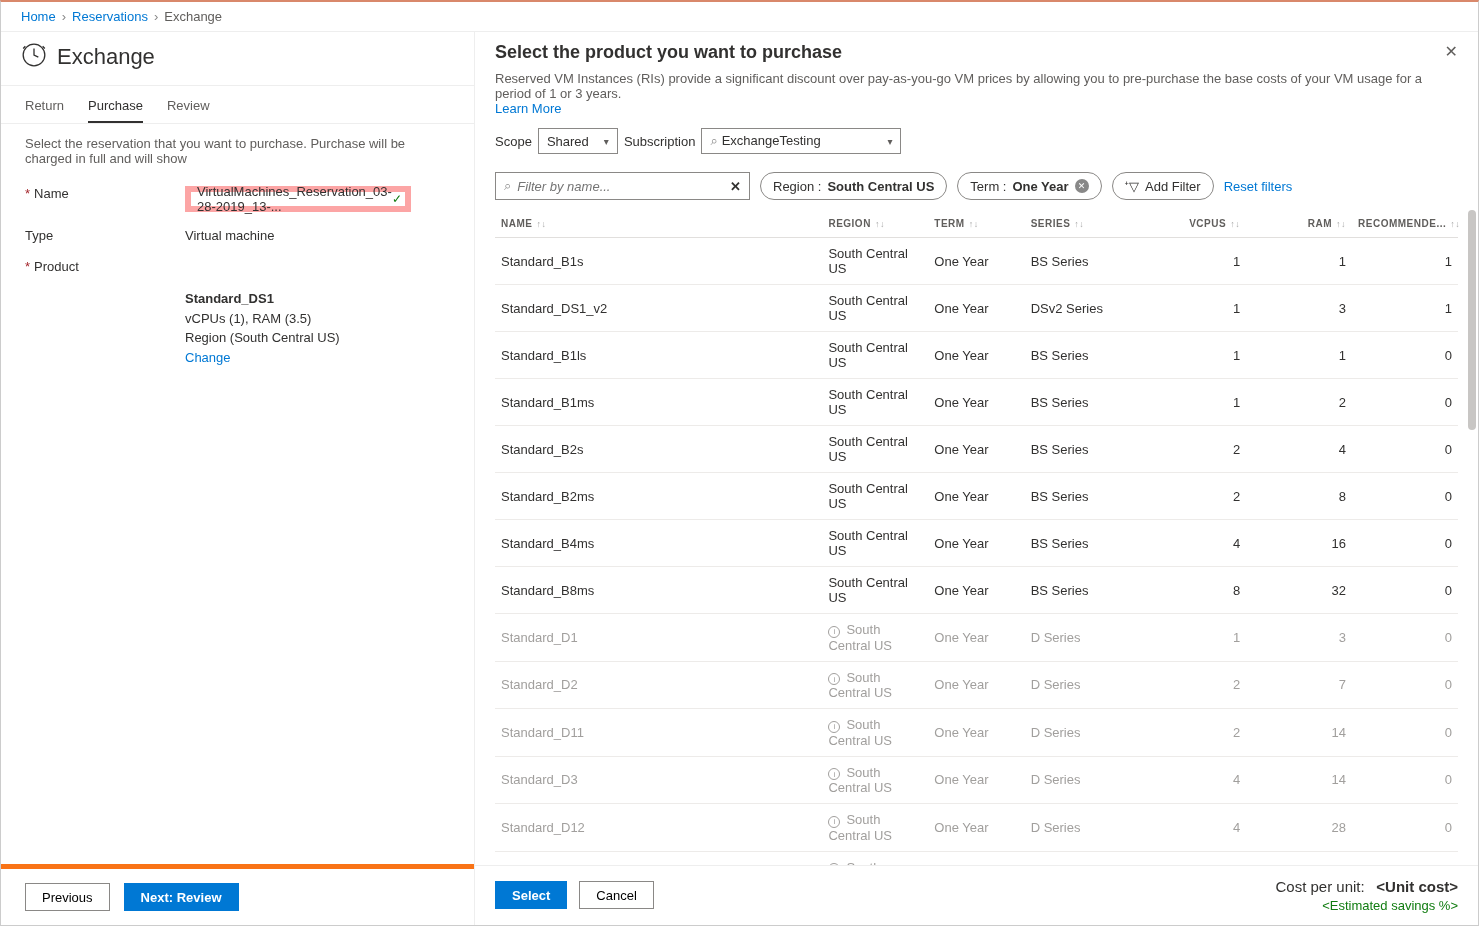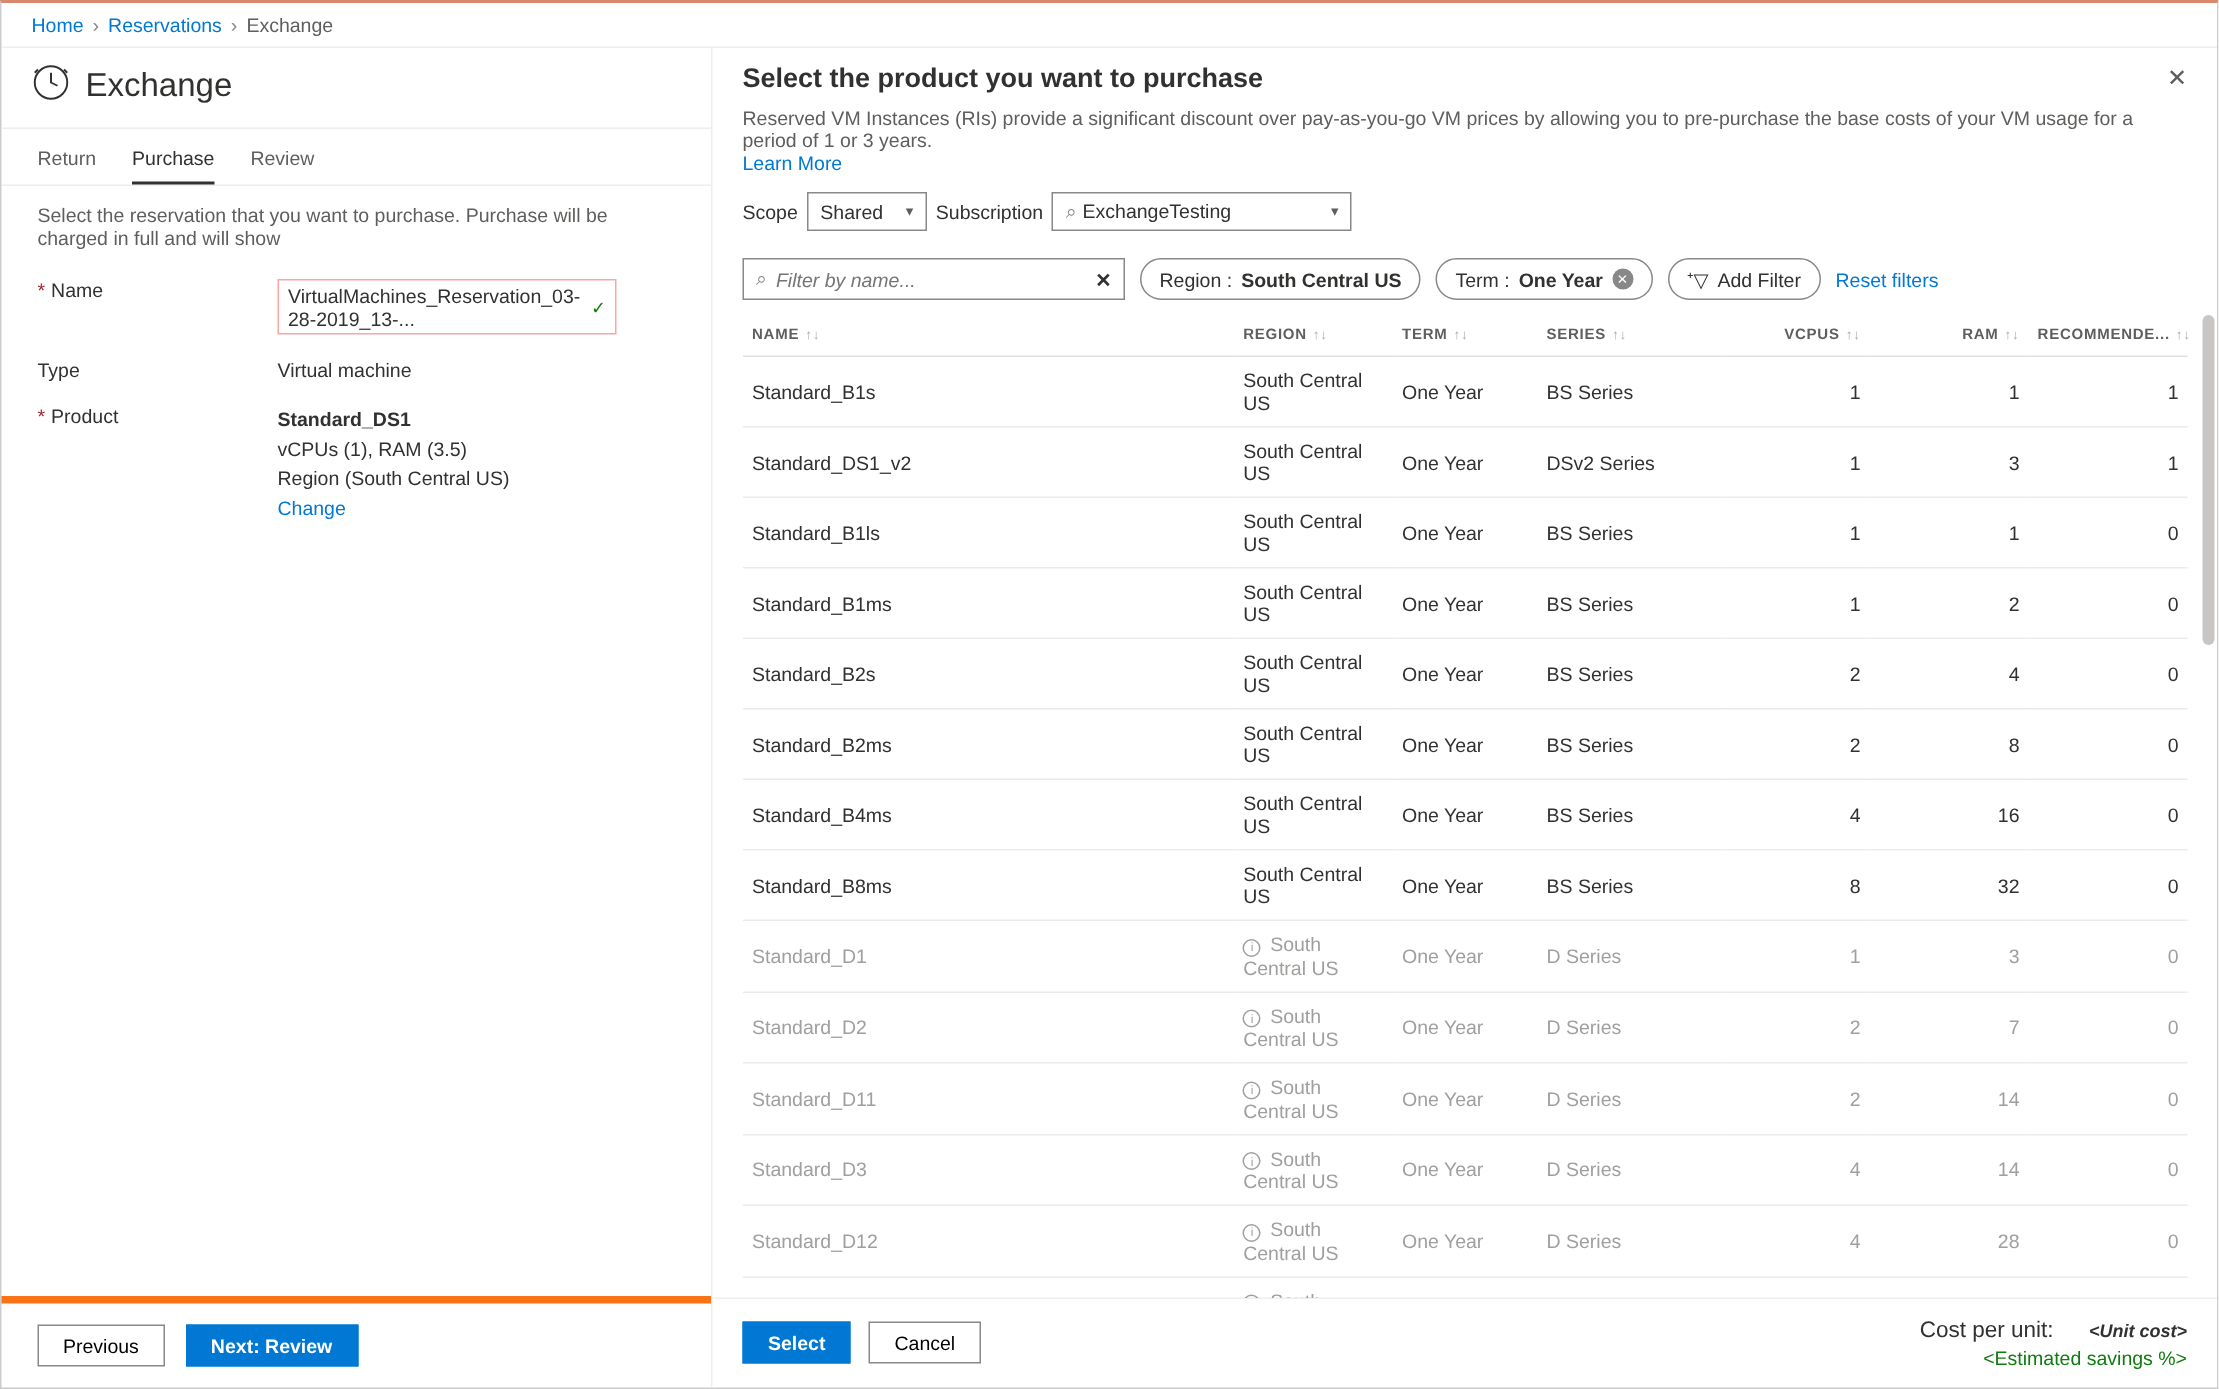--- a/index.html
+++ b/index.html
@@ -15,24 +15,24 @@
 .page-header svg { width: 26px; height: 26px; }
 .page-header h1 { font-size: 22px; font-weight: 400; }
 .tabs { display: flex; gap: 24px; padding: 12px 24px 0; border-bottom: 1px solid #eee; }
 .tab { padding-bottom: 8px; cursor: pointer; color: #605e5c; }
 .tab.active { color: #323130; border-bottom: 2px solid #323130; font-weight: 400; }
 .instruction { padding: 12px 24px; color: #605e5c; }
 .form-row { display: flex; padding: 8px 24px; align-items: flex-start; }
 .form-label { width: 160px; color: #323130; }
 .req { color: #a4262c; margin-right: 4px; }
 .form-value { flex: 1; }
-.select-like { display: flex; align-items: center; justify-content: space-between; border: 1px solid #fca5a5; height: 37px; padding: 0 6px; width: 226px; cursor: pointer; }
+.select-like { display: flex; align-items: center; justify-content: space-between; border: 6px solid #fca5a5; height: 26px; padding: 0 6px; width: 226px; cursor: pointer; }
 .select-like .chk { color: #107c10; font-size: 12px; }
 .product-block { line-height: 1.5; }
-.product-block .bold { font-weight: 600; }
+.product-block .bold { font-weight: 600; margin-top: 30px; }
 .product-block a { color: #0078d4; text-decoration: none; cursor: pointer; }
 .left-footer { margin-top: auto; border-top: 5px solid #f97316; padding: 14px 24px; display: flex; gap: 14px; }
 .btn { height: 28px; padding: 0 16px; border: 1px solid #8a8886; background: #fff; cursor: pointer; font-size: 13px; }
 .btn.primary { background: #0078d4; border-color: #0078d4; color: #fff; font-weight: 600; }
 .right-pane { flex: 1; display: flex; flex-direction: column; min-width: 0; }
 .panel-header { display: flex; align-items: flex-start; justify-content: space-between; padding: 10px 20px 6px; }
 .panel-header h2 { font-size: 18px; font-weight: 600; }
 .close-x { cursor: pointer; font-size: 16px; color: #605e5c; }
 .panel-desc { padding: 2px 20px 6px; color: #605e5c; }
 .panel-desc a { color: #0078d4; text-decoration: none; cursor: pointer; }
@@ -53,21 +53,21 @@
 table { width: 100%; border-collapse: collapse; table-layout: fixed; }
 th { text-align: left; font-size: 10px; letter-spacing: 0.5px; color: #605e5c; font-weight: 600; border-bottom: 1px solid #e1dfdd; padding: 8px 6px; position: relative; cursor: pointer; }
 th .sort { font-size: 9px; color: #aaa; margin-left: 4px; }
 td { border-bottom: 1px solid #edebe9; padding: 8px 6px; font-size: 13px; }
 tr.disabled td { color: #a19f9d; }
 .num { text-align: right; }
 .info-circle { display: inline-flex; width: 12px; height: 12px; border: 1px solid #a19f9d; border-radius: 50%; align-items: center; justify-content: center; font-size: 8px; color: #a19f9d; margin-right: 6px; }
 .right-footer { border-top: 1px solid #eee; padding: 10px 20px; display: flex; align-items: center; }
 .cost-block { margin-left: auto; text-align: right; line-height: 1.4; }
 .cost-label { font-size: 15px; color: #323130; }
-.cost-value { font-size: 12px; font-weight: 600; margin-left: 20px; font-style: italic; }
+.cost-value { font-size: 15px; font-weight: 600; margin-left: 8px; }
 .savings { color: #107c10; font-size: 13px; }
 .scrollbar-track { position: absolute; right: 2px; top: 0; width: 8px; height: 100%; }
 .scrollbar-thumb { position: absolute; right: 0; top: 0; width: 8px; height: 220px; background: #c8c6c4; border-radius: 4px; }
 </style>
 </head>
 <body>
 
 <div class="root">
   <div class="breadcrumb-bar">
     <a>Home</a>

